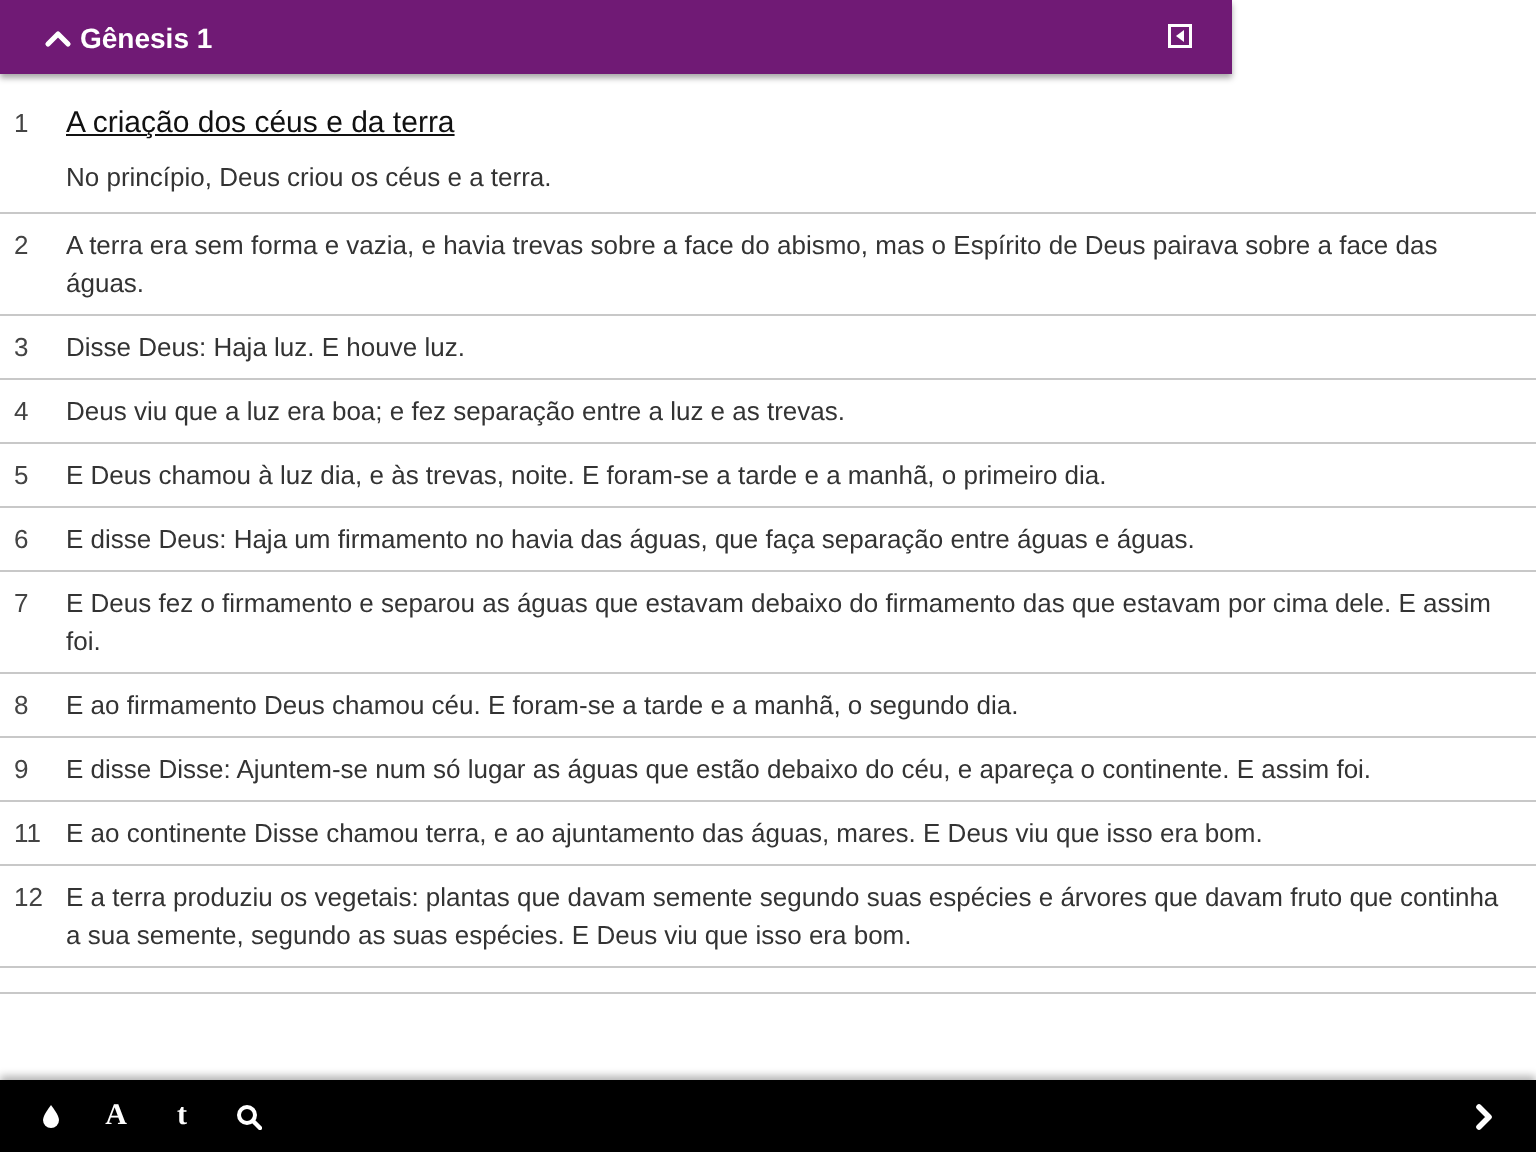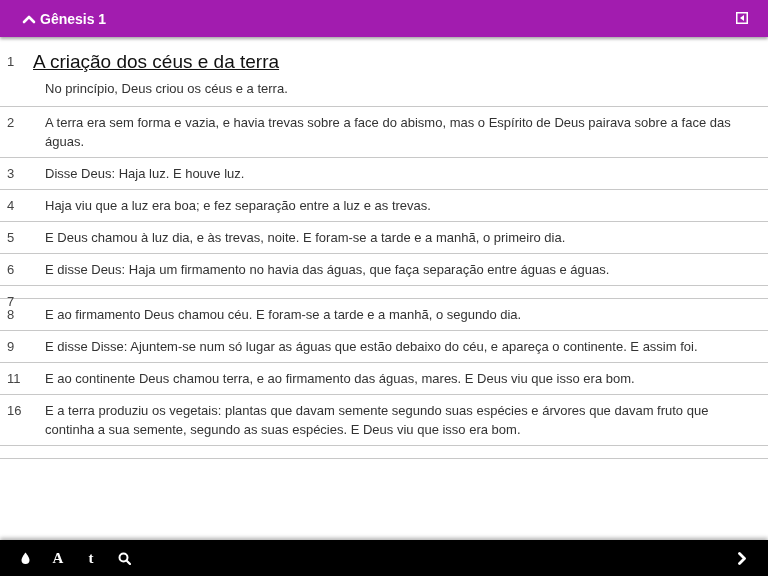--- a/index.html
+++ b/index.html
@@ -3,22 +3,22 @@
 <meta charset="utf-8">
 <style>
   html, body { margin: 0; padding: 0; }
   body {
     width: 768px; height: 576px; overflow: hidden; position: relative;
     background: #ffffff;
     font-family: "Liberation Sans", sans-serif;
     color: #333333;
   }
   .topbar {
-    position: absolute; top: 0; left: 0; width: 768px; height: 37px;
-    background: #a21caf; color: #ffffff;
+    position: absolute; top: 0; left: 0; width: 616px; height: 37px;
+    background: #701a75; color: #ffffff;
     box-shadow: 0 2px 3px rgba(0,0,0,0.35);
     z-index: 2;
   }
   .topbar .title-btn {
     position: absolute; left: 22px; top: 0; height: 37px;
     display: flex; align-items: center; cursor: pointer;
   }
   .topbar .caret {
     width: 14px; height: 14px; margin-right: 4px;
   }
@@ -35,26 +35,26 @@
   .verse {
     position: relative;
     border-bottom: 1px solid #c8c8c8;
     font-size: 13px; line-height: 19px;
     padding: 6px 14px 6px 33px;
   }
   .verse .num {
     position: absolute; left: 7px; top: 6px; color: #444;
   }
   .verse .heading {
-    text-decoration: underline; color: #111; font-size: 19px;
+    text-decoration: underline; color: #111; font-size: 15px;
     display: block; margin-top: 9px; margin-bottom: 8px;
   }
   .verse.first { padding-top: 6px; padding-bottom: 8px; }
   .verse.first .num { top: 15px; }
-  .verse .text { display: block; margin-left: 12px; }
+  .verse .text { display: block; }
   .bottombar {
     position: absolute; bottom: 0; left: 0; width: 768px; height: 36px;
     background: #000000; z-index: 2;
     box-shadow: 0 -2px 4px rgba(0,0,0,0.3);
   }
   .tb-icon {
     position: absolute; top: 0; height: 36px; display: flex;
     align-items: center; justify-content: center; color: #fff; cursor: pointer;
   }
   .tb-icon.font-a { font-family: "Liberation Serif", serif; font-weight: bold; font-size: 15px; }
@@ -85,47 +85,48 @@
   <div class="verse">
     <span class="num">2</span>
     <span class="text">A terra era sem forma e vazia, e havia trevas sobre a face do abismo, mas o Espírito de Deus pairava sobre a face das águas.</span>
   </div>
   <div class="verse">
     <span class="num">3</span>
     <span class="text">Disse Deus: Haja luz. E houve luz.</span>
   </div>
   <div class="verse">
     <span class="num">4</span>
-    <span class="text">Haja viu que a luz era boa; e fez separação entre a luz e as trevas.</span>
+    <span class="text">Deus viu que a luz era boa; e fez separação entre a luz e as trevas.</span>
   </div>
   <div class="verse">
     <span class="num">5</span>
     <span class="text">E Deus chamou à luz dia, e às trevas, noite. E foram-se a tarde e a manhã, o primeiro dia.</span>
   </div>
   <div class="verse">
     <span class="num">6</span>
     <span class="text">E disse Deus: Haja um firmamento no havia das águas, que faça separação entre águas e águas.</span>
   </div>
   <div class="verse">
     <span class="num">7</span>
+    <span class="text">E Deus fez o firmamento e separou as águas que estavam debaixo do firmamento das que estavam por cima dele. E assim foi.</span>
   </div>
   <div class="verse">
     <span class="num">8</span>
     <span class="text">E ao firmamento Deus chamou céu. E foram-se a tarde e a manhã, o segundo dia.</span>
   </div>
   <div class="verse">
     <span class="num">9</span>
     <span class="text">E disse Disse: Ajuntem-se num só lugar as águas que estão debaixo do céu, e apareça o continente. E assim foi.</span>
   </div>
   <div class="verse">
     <span class="num">11</span>
-    <span class="text">E ao continente Deus chamou terra, e ao firmamento das águas, mares. E Deus viu que isso era bom.</span>
+    <span class="text">E ao continente Disse chamou terra, e ao ajuntamento das águas, mares. E Deus viu que isso era bom.</span>
   </div>
   <div class="verse">
-    <span class="num">16</span>
+    <span class="num">12</span>
     <span class="text">E a terra produziu os vegetais: plantas que davam semente segundo suas espécies e árvores que davam fruto que continha a sua semente, segundo as suas espécies. E Deus viu que isso era bom.</span>
   </div>
   <div class="verse">
     
     
   </div>
 </div>
 
 <div class="bottombar">
   <div class="tb-icon" style="left:16px;width:18px;">

